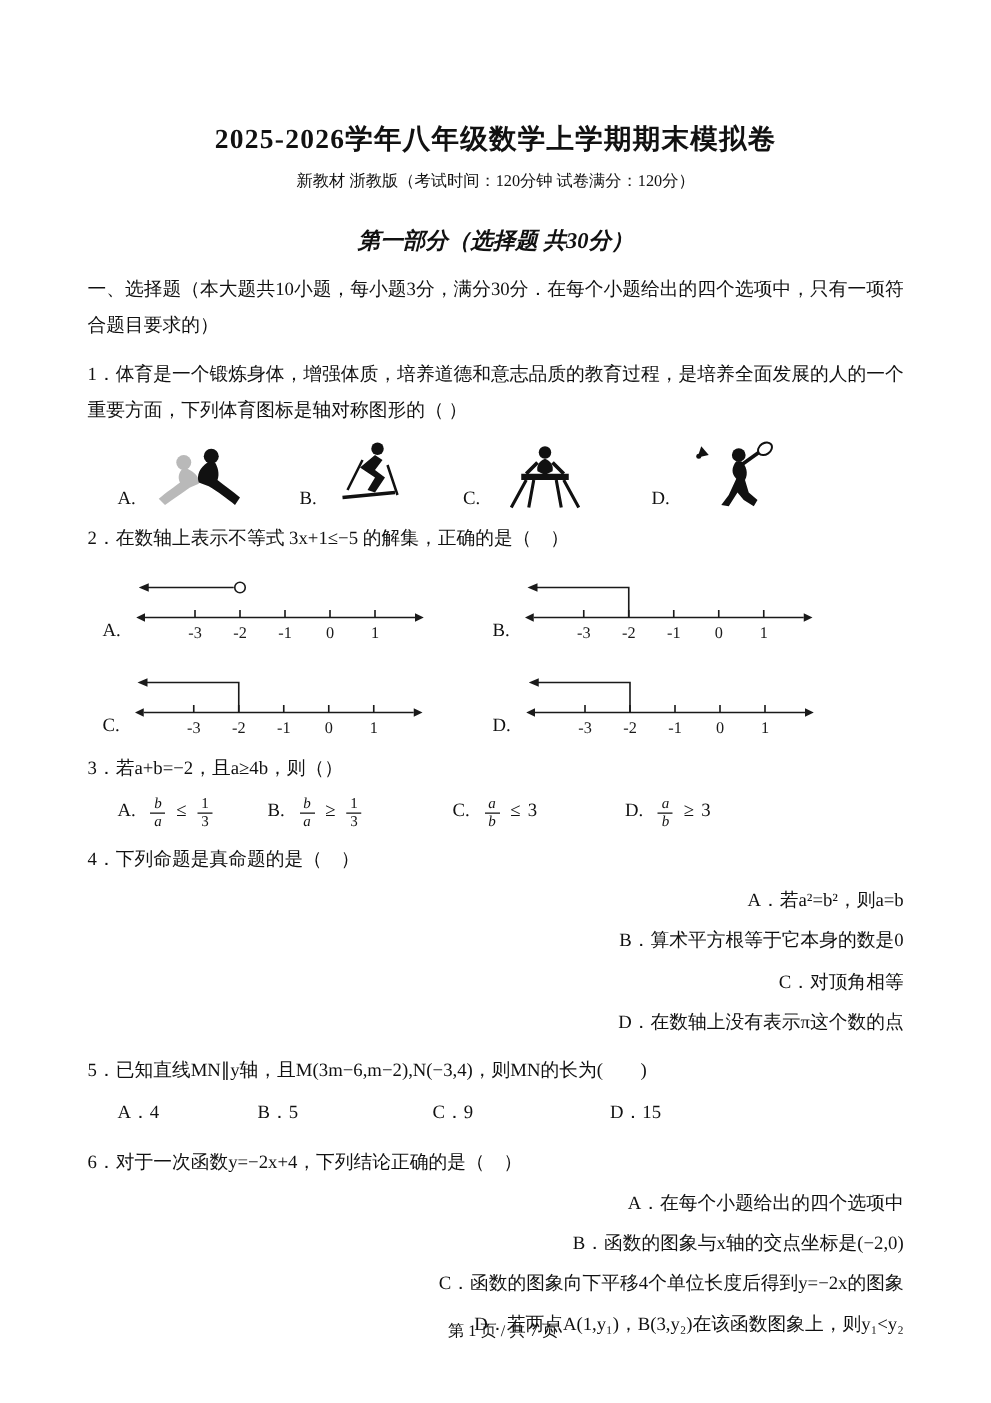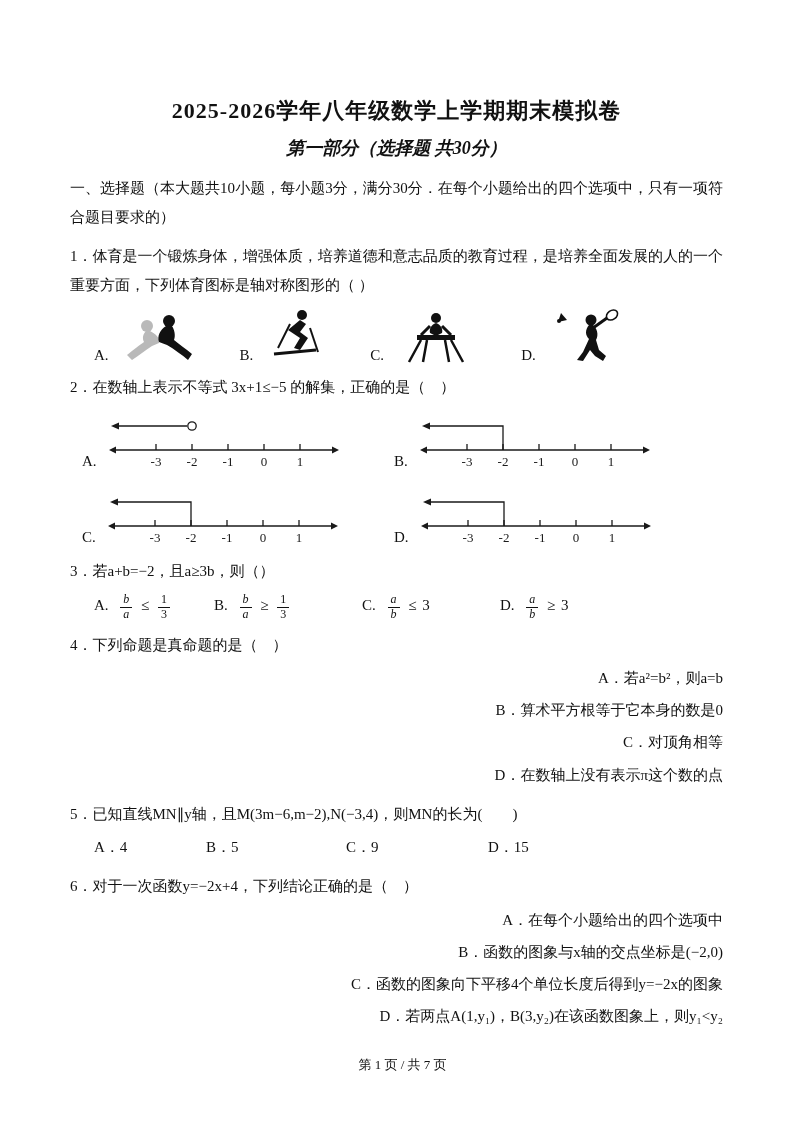--- a/index.html
+++ b/index.html
@@ -46,20 +46,21 @@
   .op { margin: 0 2px; }
 
   .footer { position: absolute; left: 12px; right: 0; bottom: 48px; text-align: center; font-size: 13px; color: #111; }
 </style>
 </head>
 <body>
 
 <div class="page">
 
   <h1 class="title">2025-2026学年八年级数学上学期期末模拟卷</h1>
+  <p class="subtitle">新教材 浙教版（考试时间：120分钟  试卷满分：120分）</p>
   <h2 class="section-title">第一部分（选择题 共30分）</h2>
   <p class="intro">一、选择题（本大题共10小题，每小题3分，满分30分．在每个小题给出的四个选项中，只有一项符合题目要求的）</p>
 
   <section class="question">
     <p class="qtext">1．体育是一个锻炼身体，增强体质，培养道德和意志品质的教育过程，是培养全面发展的人的一个重要方面，下列体育图标是轴对称图形的（ ）</p>
     <div class="icons-row">
       <div class="icon-cell">
         <span class="opt-label">A.</span>
         <svg width="72" height="52" viewBox="0 0 72 52">
           <circle cx="25" cy="14" r="6" fill="#b9b9b9"></circle>
@@ -188,21 +189,21 @@
           <text x="192" y="56">1</text>
           <path d="M10 16 H84 V40"></path>
           <polygon points="11,12.6 3,16 11,19.4"></polygon>
         </svg>
       </div>
 
     </div>
   </section>
 
   <section class="question">
-    <p class="qtext">3．若a+b=−2，且a≥3b，则（）</p>
+    <p class="qtext">3．若a+b=−2，且a≥4b，则（）</p>
     <div class="opts-grid q3-grid">
       <span class="opt">
         <span class="opt-label">A.</span>
         <span class="frac var"><span class="num">b</span><span class="den">a</span></span>
         <span class="op">≤</span>
         <span class="frac"><span class="num">1</span><span class="den">3</span></span>
       </span>
       <span class="opt">
         <span class="opt-label">B.</span>
         <span class="frac var"><span class="num">b</span><span class="den">a</span></span>

